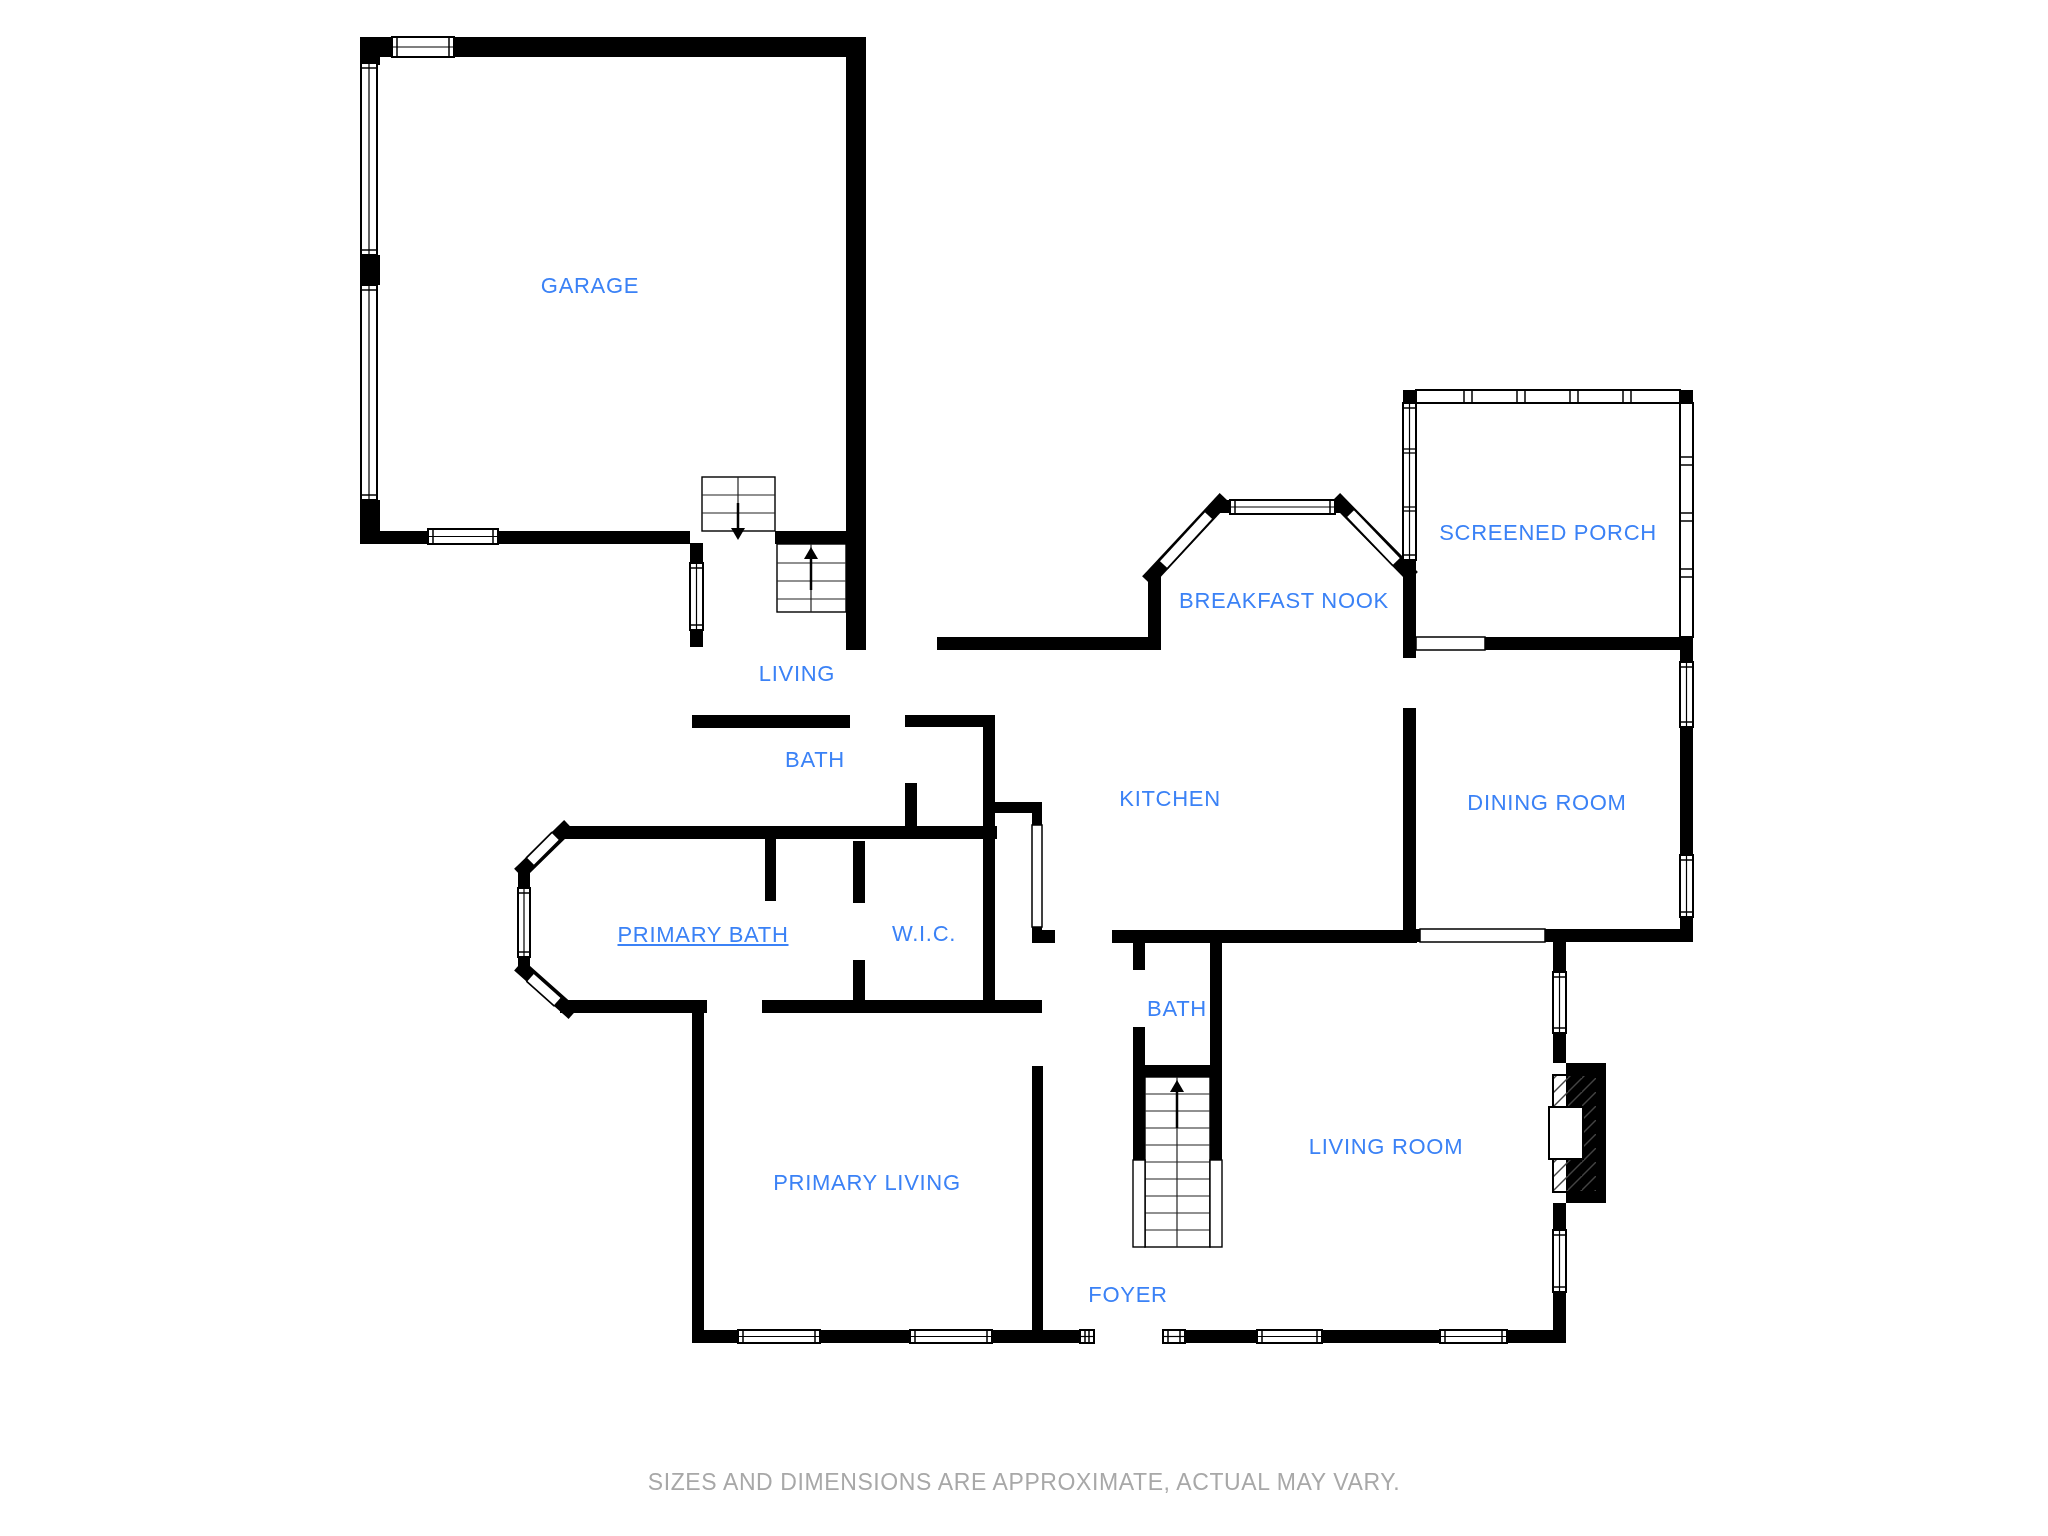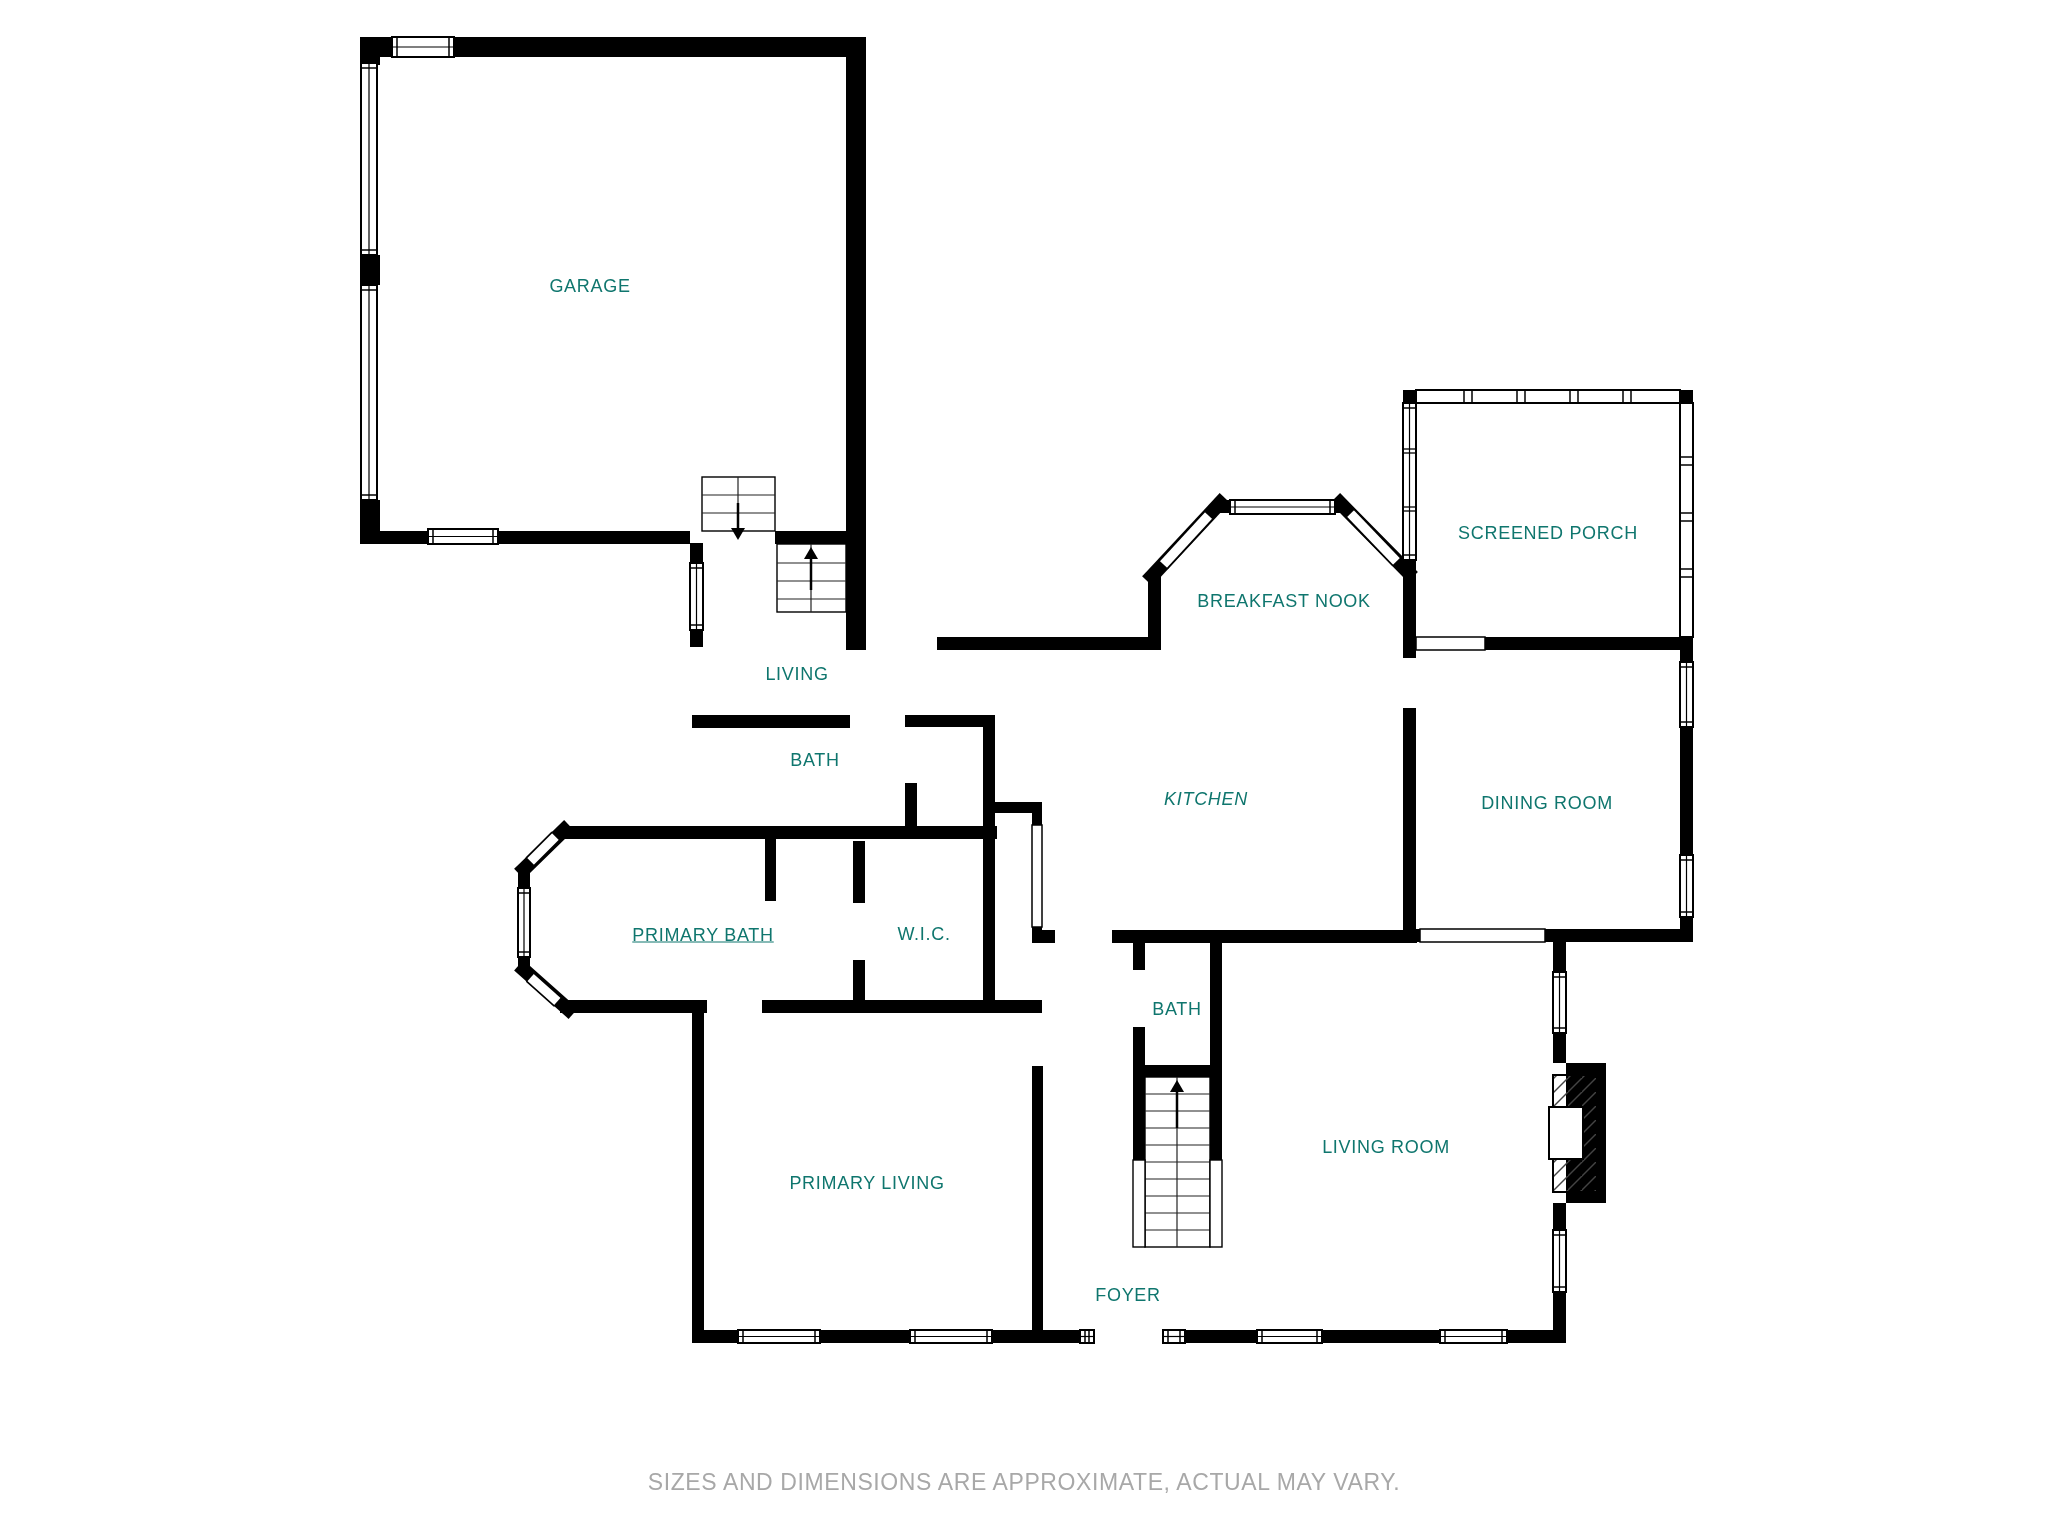--- a/index.html
+++ b/index.html
@@ -5,21 +5,21 @@
 <style>
   html,body{margin:0;padding:0;}
   body{
     width:2048px;height:1536px;position:relative;background:#ffffff;
     font-family:"Liberation Sans",sans-serif;overflow:hidden;
   }
   #plan-wrap{position:absolute;left:0;top:0;width:2048px;height:1536px;}
   #plan-svg{position:absolute;left:0;top:0;}
   .room-label{
     position:absolute;transform:translate(-50%,-50%);
-    font-size:18px;letter-spacing:.7px;color:#0f766e;white-space:nowrap;
+    font-size:22px;letter-spacing:.7px;color:#3b82f6;white-space:nowrap;
   }
   .footer{
     position:absolute;left:50%;top:1469px;transform:translateX(-50%);
     font-size:23px;color:#a8a8a8;letter-spacing:.6px;white-space:nowrap;text-align:center;
   }
 </style>
 </head>
 <body>
 
 <div id="plan-wrap">
@@ -257,21 +257,21 @@
         <rect x="1210" y="1160" width="12" height="87" fill="#ffffff" stroke="#000000" stroke-width="1.4"></rect>
       </g>
   </svg>
 
   <div id="labels">
     <div class="room-label" style="left: 590px; top: 286px;">GARAGE</div>
     <div class="room-label" style="left: 797px; top: 674px;">LIVING</div>
     <div class="room-label" style="left: 815px; top: 760px;">BATH</div>
     <div class="room-label" style="left: 1284px; top: 601px;">BREAKFAST NOOK</div>
     <div class="room-label" style="left: 1548px; top: 533px;">SCREENED PORCH</div>
-    <div class="room-label" style="left: 1206px; top: 799px; font-style: italic;">KITCHEN</div>
+    <div class="room-label" style="left: 1170px; top: 799px;">KITCHEN</div>
     <div class="room-label" style="left: 1547px; top: 803px;">DINING ROOM</div>
     <div class="room-label" style="left: 703px; top: 935px; text-decoration: underline;">PRIMARY BATH</div>
     <div class="room-label" style="left: 924px; top: 934px;">W.I.C.</div>
     <div class="room-label" style="left: 1177px; top: 1009px;">BATH</div>
     <div class="room-label" style="left: 867px; top: 1183px;">PRIMARY LIVING</div>
     <div class="room-label" style="left: 1386px; top: 1147px;">LIVING ROOM</div>
     <div class="room-label" style="left: 1128px; top: 1281px; margin-top: 14px;">FOYER</div>
   </div>
 
   <div class="footer">SIZES AND DIMENSIONS ARE APPROXIMATE, ACTUAL MAY VARY.</div>

